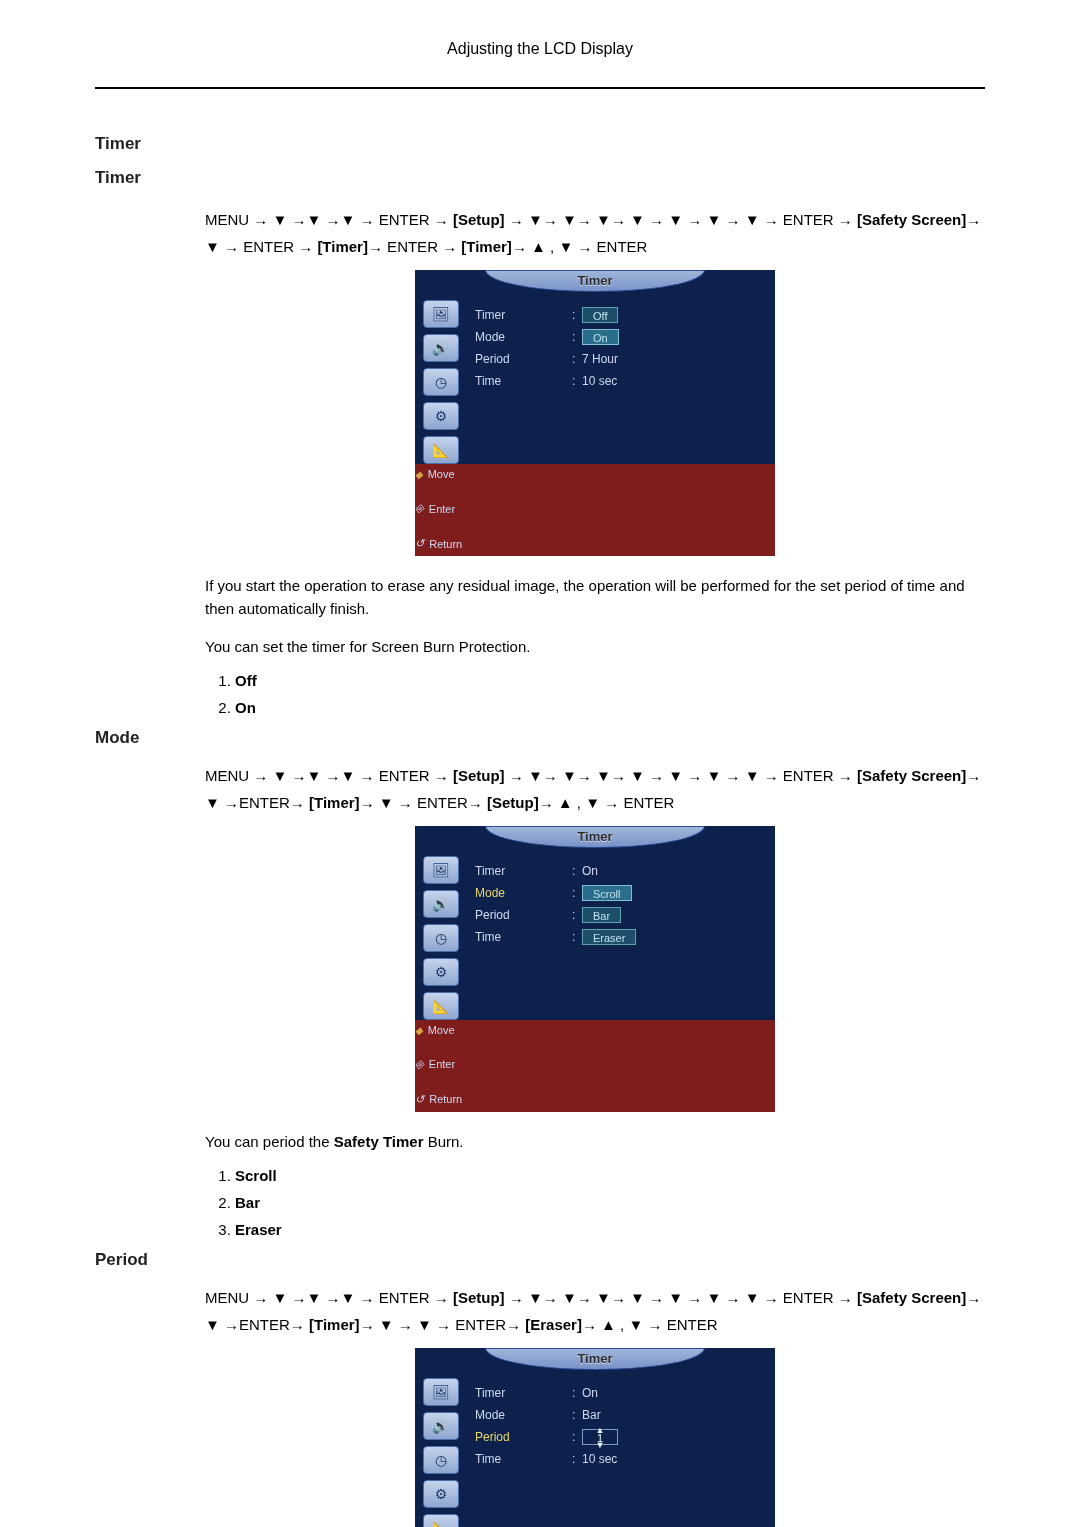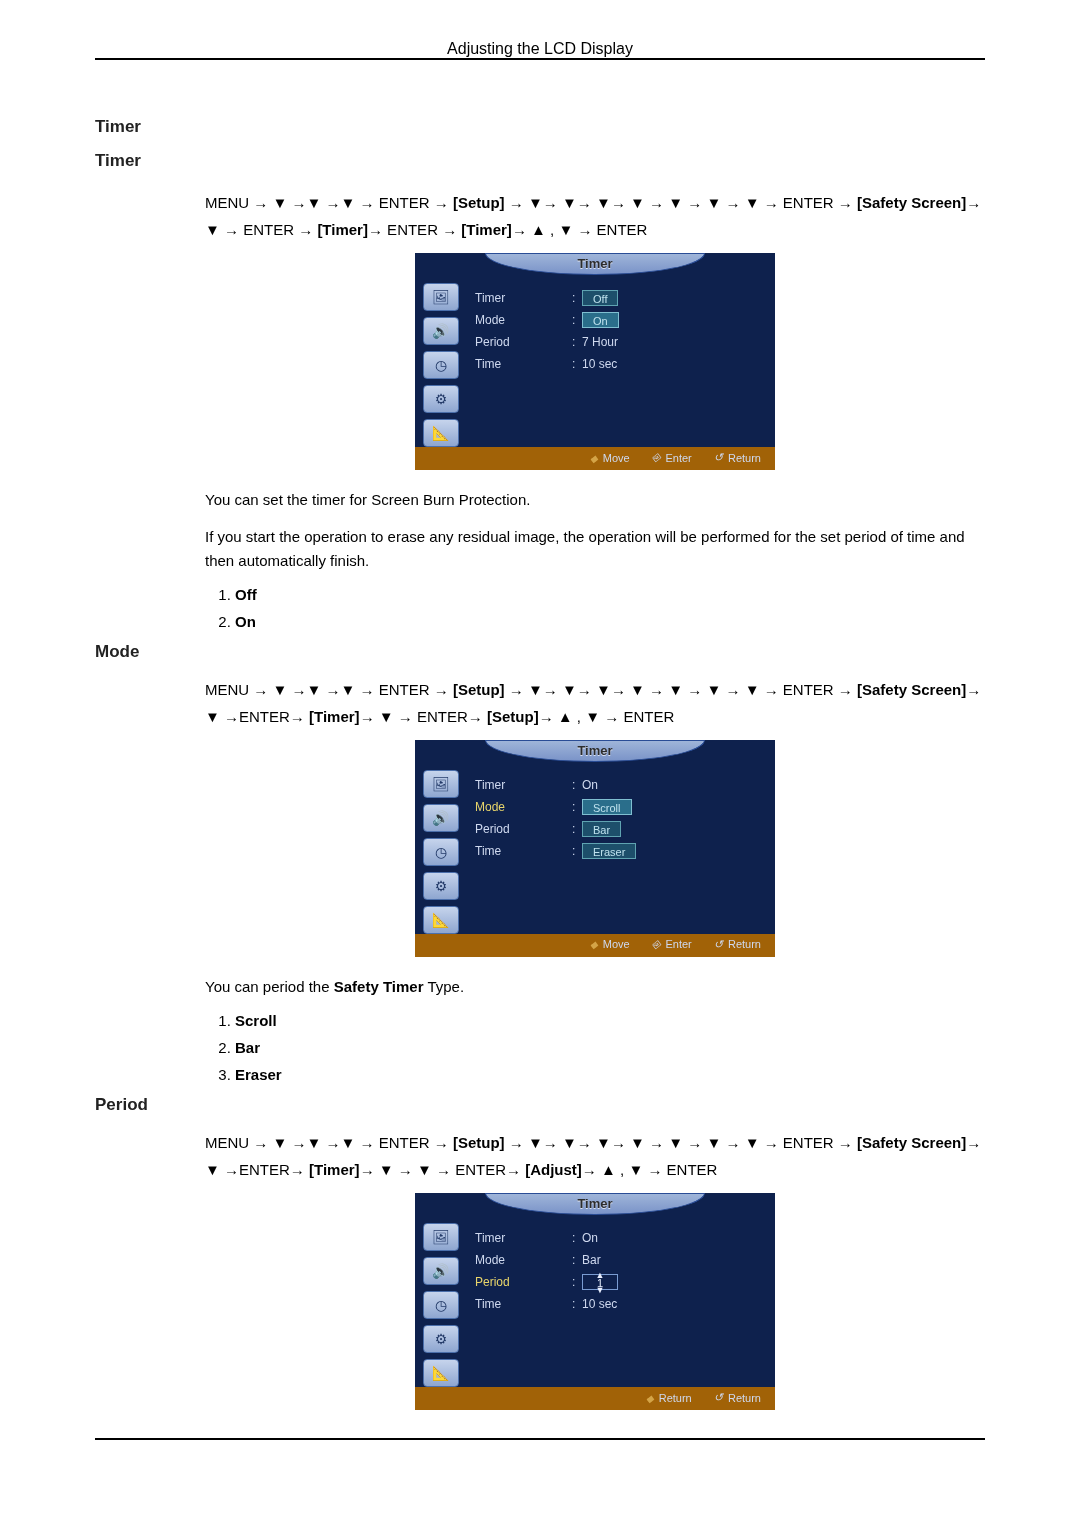--- a/index.html
+++ b/index.html
@@ -1,18 +1,18 @@
 <!DOCTYPE html>
 <html><head>
   <meta charset="utf-8">
   <style>
     * { margin: 0; padding: 0; box-sizing: border-box; }
     body { font-family: Arial, sans-serif; font-size: 14px; color: #000; background: #fff; }
     .page { width: 1080px; margin: 0 auto; padding: 40px 95px; }
-    .header-title { text-align: center; font-size: 16px; padding-bottom: 0; border-bottom: 2px solid #000; margin-bottom: 57px; }
+    .header-title { text-align: center; font-size: 16px; padding-bottom: 29px; border-bottom: 2px solid #000; margin-bottom: 45px; }
     .section-heading { font-size: 17px; font-weight: bold; color: #222; margin: 6px 0 14px 0; }
     .section-subheading { font-size: 17px; font-weight: bold; color: #222; margin: 6px 0 18px 0; }
     .content-block { margin-left: 110px; margin-bottom: 12px; }
     .nav-sequence { line-height: 1.8; font-size: 15px; margin-bottom: 8px; }
     .nav-bracket { font-weight: 600; }
     .menu-graphic { margin: 10px auto 18px auto; }
     .desc-text { font-size: 15px; line-height: 1.55; margin: 14px 0; }
     .ol { list-style: decimal; margin-left: 30px; margin-top: 8px; }
     .ol li { margin-bottom: 10px; font-size: 15px; }
     .ol li .item-label { font-weight: bold; }
@@ -30,21 +30,21 @@
     .osd-row { display:flex; height:22px; align-items:center; font-size:12px; }
     .osd-row.highlight .label { color:#e8d56b; }
     .osd-label { width:105px; padding-left:8px; color:#cfd9ef; }
     .osd-sep { width:10px; color:#cfd9ef; }
     .osd-value { color:#cfd9ef; }
     .opt-box { display:inline-block; border:1px solid #5fa3b1; background:#1d4f6b; padding:0 10px; height:16px; line-height:16px; color:#bfe2ee; font-size:11px; }
     .opt-box.sel { border:1px solid #7fbfd1; background:#2a6e8b; }
     .num-box { display:inline-block; border:1px solid #7a9cd2; padding:0 14px; height:16px; line-height:16px; color:#e6eefc; font-size:11px; position:relative; }
     .num-box .caret-up { position:absolute; top:-8px; left:50%; transform:translateX(-50%); font-size:9px; color:#eaf0ff; }
     .num-box .caret-down { position:absolute; bottom:-9px; left:50%; transform:translateX(-50%); font-size:9px; color:#eaf0ff; }
-    .osd-footer { background:#a16207; display:flex; justify-content:flex-end; gap:22px; padding:4px 14px 6px 0; font-size:11px; color:#cfd9ef; }
+    .osd-footer { background:#7f1d1d; display:flex; justify-content:flex-end; gap:22px; padding:4px 14px 6px 0; font-size:11px; color:#cfd9ef;flex-direction:column; }
     .osd-footer span { display:inline-flex; align-items:center; gap:5px; }
     .ft-move::before { content:"◆"; color:#d4a447; font-size:10px; }
     .ft-enter::before { content:"⎆"; color:#cfd9ef; font-size:11px; }
     .ft-return::before { content:"↺"; color:#cfd9ef; font-size:11px; }
     .ft-adjust::before { content:"◆"; color:#d4a447; font-size:10px; }
   </style>
 </head>
 <body>
 
 <div class="page">
@@ -107,22 +107,22 @@
               <span>Enter</span>
             </span>
           <span>
               <i class="ft-return"></i>
               <span>Return</span>
             </span>
         </div>
       </div>
     </div>
 
+    <div class="desc-text">If you start the operation to erase any residual image, the operation will be performed for the set period of time and then automatically finish.</div>
     <div class="desc-text">You can set the timer for Screen Burn Protection.</div>
-    <div class="desc-text">If you start the operation to erase any residual image, the operation will be performed for the set period of time and then automatically finish.</div>
     <ol class="ol">
       <li><span class="item-label">Off</span></li>
       <li><span class="item-label">On</span></li>
     </ol>
   </div>
 
   <div class="section-heading">Mode</div>
   <div class="content-block">
     <div class="nav-sequence">
       <span>MENU → </span><span>▼</span> →<span>▼</span> →<span>▼</span><span> → ENTER → </span><span class="nav-bracket">[Setup]</span><span> → </span><span>▼</span>→ <span>▼</span>→ <span>▼</span>→ <span>▼</span> → <span>▼</span> → <span>▼</span> → <span>▼</span><span> → ENTER →</span>
@@ -177,33 +177,33 @@
               <span>Enter</span>
             </span>
           <span>
               <i class="ft-return"></i>
               <span>Return</span>
             </span>
         </div>
       </div>
     </div>
 
-    <div class="desc-text"><span>You can period the </span><b>Safety Timer</b><span> Type.</span></div>
+    <div class="desc-text"><span>You can period the </span><b>Safety Timer</b><span> Burn.</span></div>
     <ol class="ol">
       <li><span class="item-label">Scroll</span></li>
       <li><span class="item-label">Bar</span></li>
       <li><span class="item-label">Eraser</span></li>
     </ol>
   </div>
 
   <div class="section-heading">Period</div>
   <div class="content-block">
     <div class="nav-sequence">
       <span>MENU → </span><span>▼</span> →<span>▼</span> →<span>▼</span><span> → ENTER → </span><span class="nav-bracket">[Setup]</span><span> → </span><span>▼</span>→ <span>▼</span>→ <span>▼</span>→ <span>▼</span> → <span>▼</span> → <span>▼</span> → <span>▼</span><span> → ENTER →</span>
-      <span class="nav-bracket">[Safety Screen]</span><span>→ </span><span>▼</span><span> →ENTER→ </span><span class="nav-bracket">[Timer]</span><span>→ </span><span>▼</span><span> → </span><span>▼</span><span> → ENTER→ </span><span class="nav-bracket">[Adjust]</span><span>→ </span><span>▲</span><span> , </span><span>▼</span><span> → ENTER</span>
+      <span class="nav-bracket">[Safety Screen]</span><span>→ </span><span>▼</span><span> →ENTER→ </span><span class="nav-bracket">[Timer]</span><span>→ </span><span>▼</span><span> → </span><span>▼</span><span> → ENTER→ </span><span class="nav-bracket">[Eraser]</span><span>→ </span><span>▲</span><span> , </span><span>▼</span><span> → ENTER</span>
     </div>
 
     <div class="menu-graphic">
       <div class="osd">
         <div class="osd-title-tab">
             <div class="tab-bg"></div>
             <div class="tab-text">Timer</div>
           </div>
         <div class="osd-body">
           <div class="osd-sidebar">

